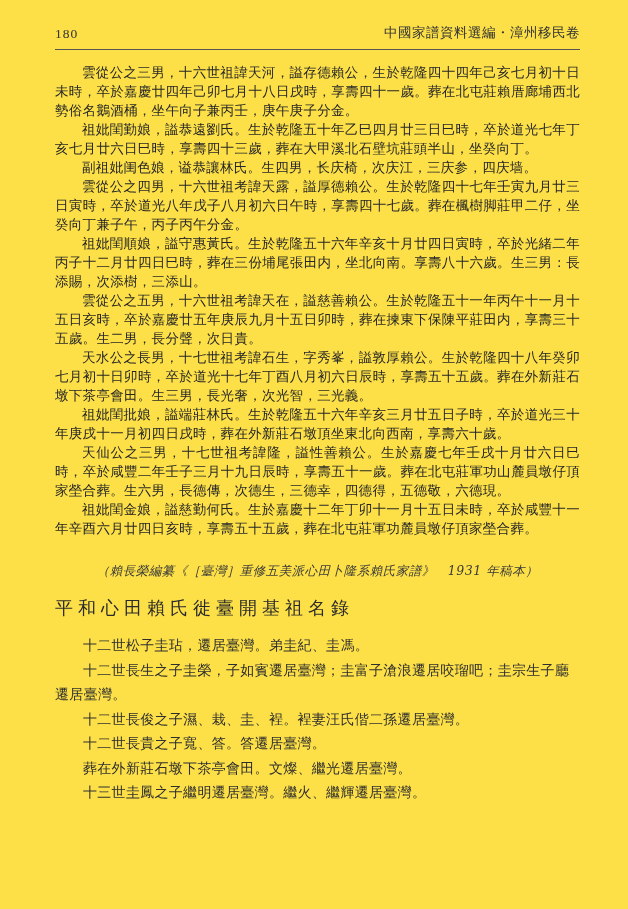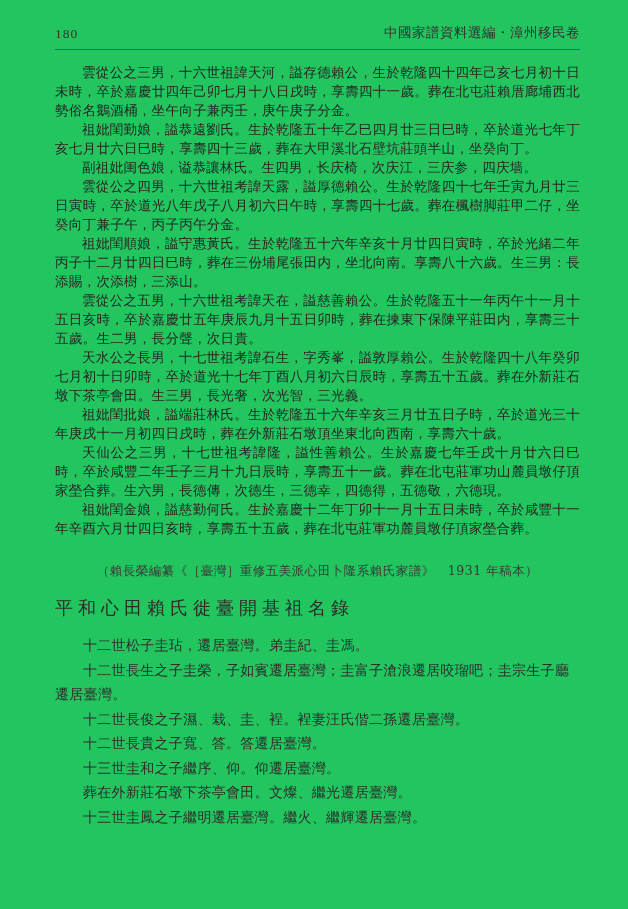--- a/index.html
+++ b/index.html
@@ -5,21 +5,21 @@
   html, body {
     margin: 0;
     padding: 0;
     background: #e8e8e8;
   }
   .page {
     position: relative;
     width: 628px;
     height: 909px;
     margin: 0 auto;
-    background: #22c55e;
+    background: #fde047;
     color: #262626;
     font-family: "Liberation Serif", serif;
     overflow: hidden;
     box-sizing: border-box;
   }
   .running-head {
     display: flex;
     justify-content: space-between;
     align-items: flex-end;
     margin: 24px 48px 0 55px;
@@ -45,20 +45,21 @@
     text-indent: 2em;
     letter-spacing: 0.3px;
   }
   .source-note {
     margin: 25px 48px 0 55px;
     text-align: center;
     font-size: 12.5px;
     color: #3a3a3a;
     letter-spacing: 0.5px;
     font-family: "DejaVu Serif", serif;
+    font-style: italic;
   }
   .section-title {
     margin: 16px 48px 0 55px;
     font-size: 18px;
     font-weight: normal;
     letter-spacing: 5px;
     color: #2b2b2b;
     font-family: "DejaVu Serif", serif;
   }
   .name-list {
@@ -99,18 +100,17 @@
 
   <div class="source-note">（賴長榮編纂《［臺灣］重修五美派心田卜隆系賴氏家譜》　1931 年稿本）</div>
 
   <h1 class="section-title">平和心田賴氏徙臺開基祖名錄</h1>
 
   <div class="name-list">
       <p>十二世松子圭玷，遷居臺灣。弟圭紀、圭馮。</p>
       <p>十二世長生之子圭榮，子如賓遷居臺灣；圭富子滄浪遷居咬瑠吧；圭宗生子廳遷居臺灣。</p>
       <p>十二世長俊之子濕、栽、圭、裎。裎妻汪氏偕二孫遷居臺灣。</p>
       <p>十二世長貴之子寬、答。答遷居臺灣。</p>
-      <p>十三世圭和之子繼序、仰。仰遷居臺灣。</p>
       <p>葬在外新莊石墩下茶亭會田。文燦、繼光遷居臺灣。</p>
       <p>十三世圭鳳之子繼明遷居臺灣。繼火、繼輝遷居臺灣。</p>
     </div>
 
 </div>
 
 </body></html>

